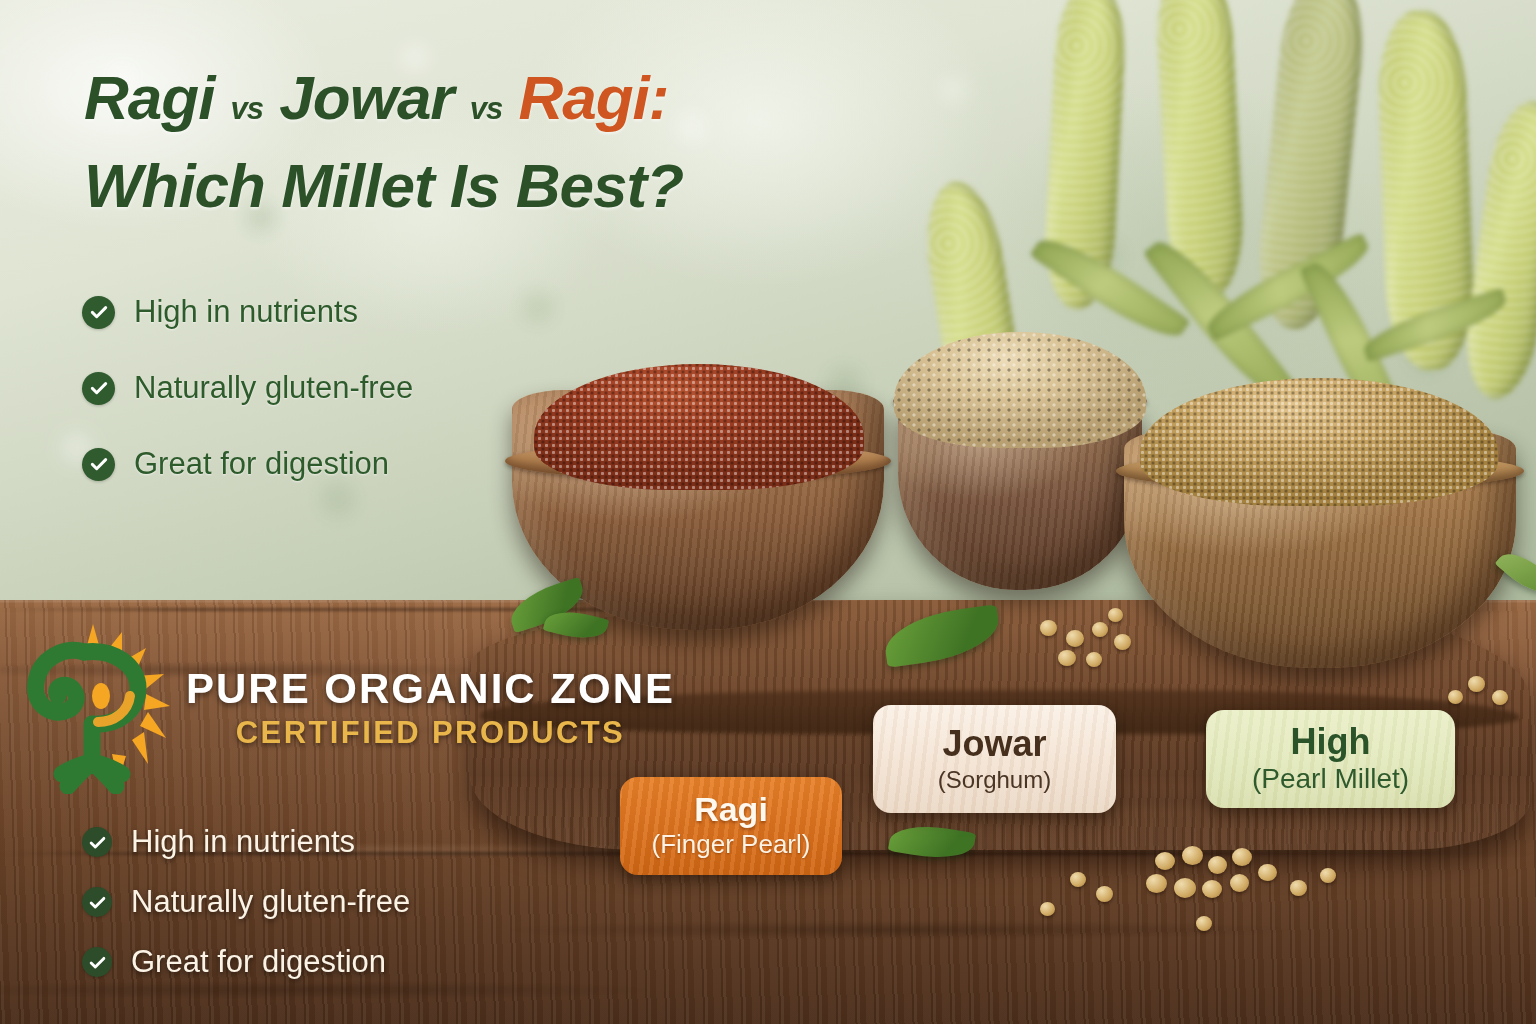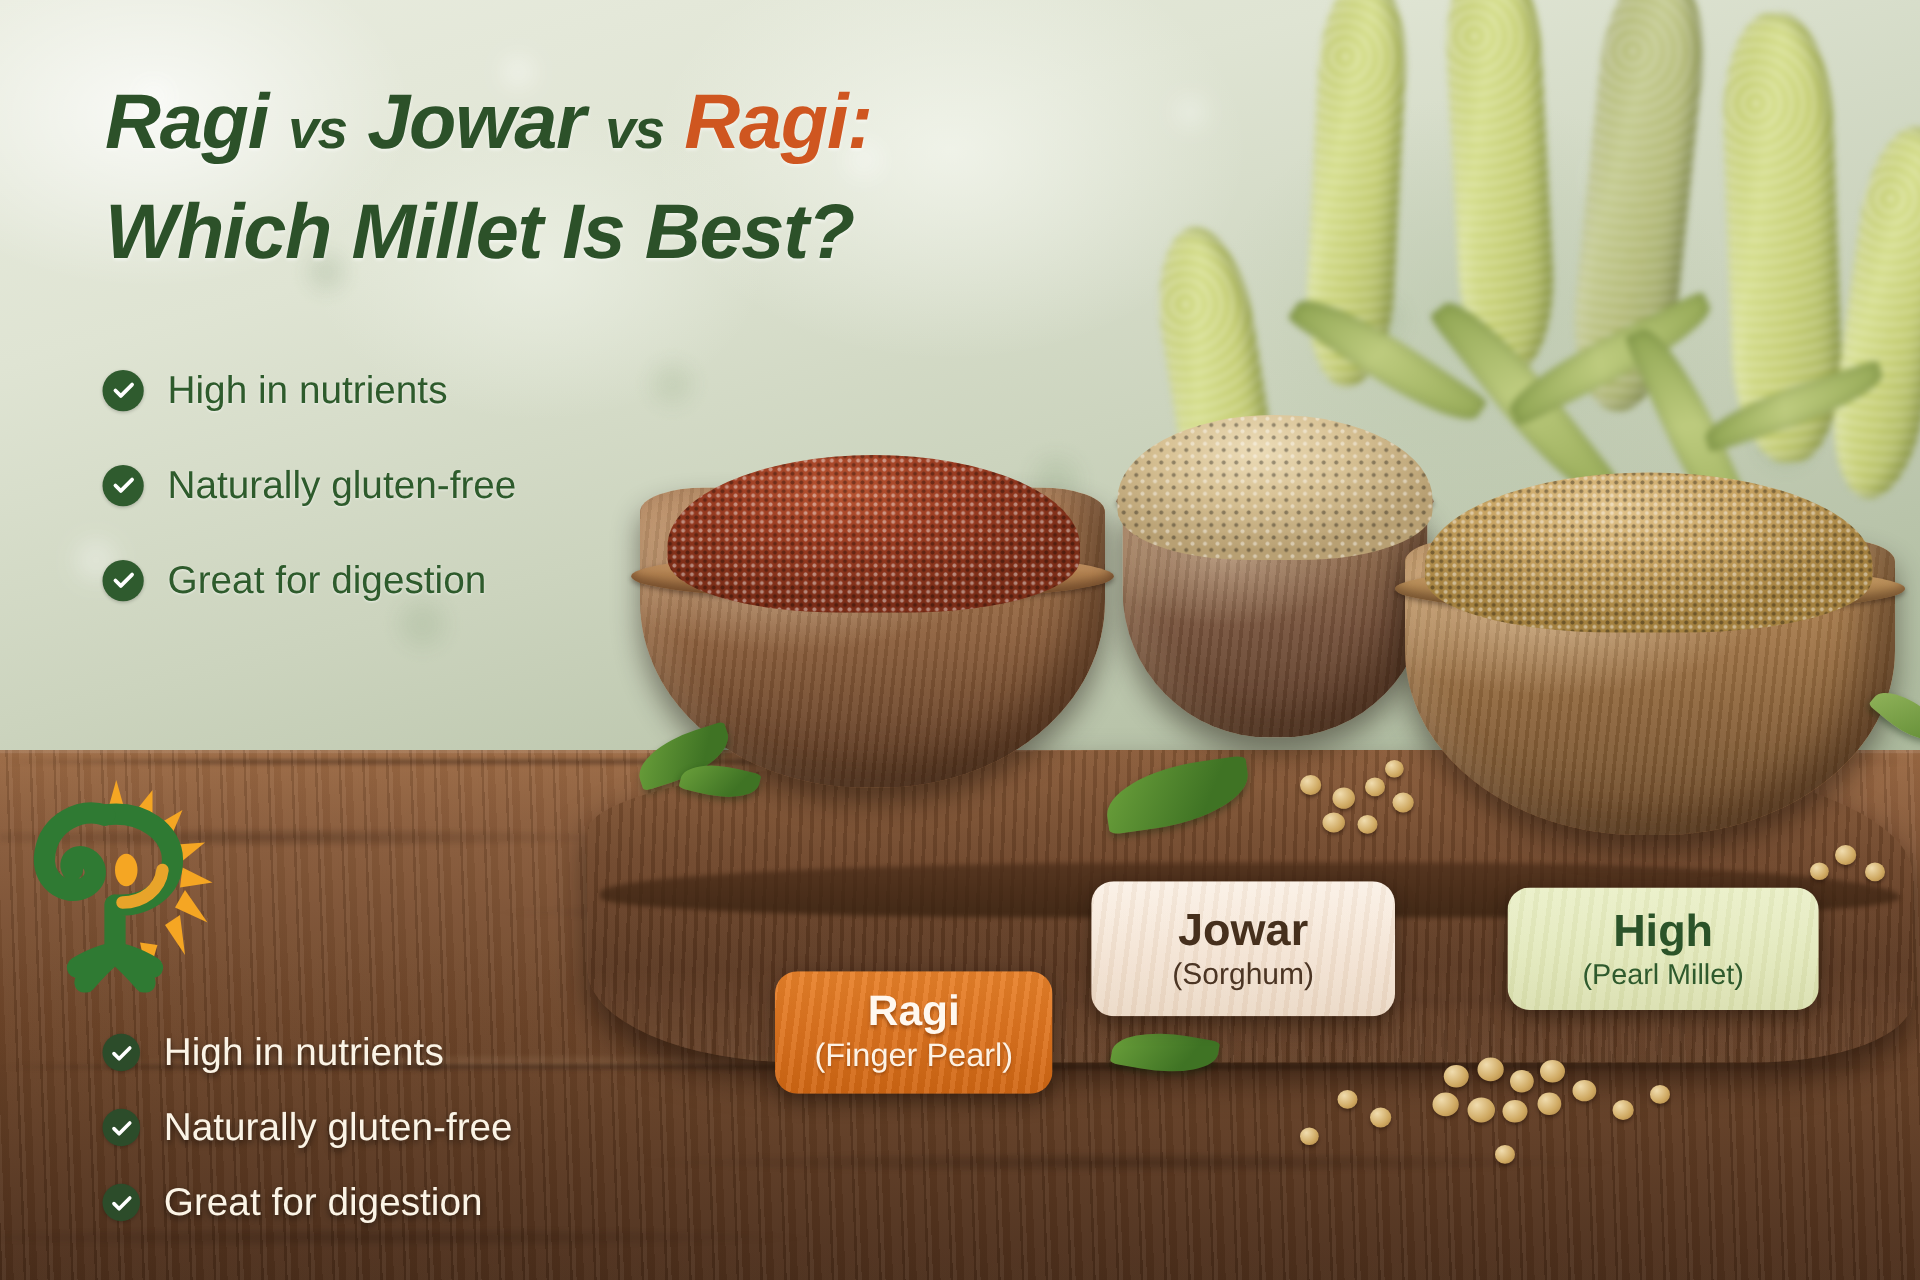--- a/index.html
+++ b/index.html
@@ -131,21 +131,21 @@
     background-position:0 0, 3.5px 3.5px;
   }
 
   
   .headline {
     position:absolute; left:84px; top:66px; width:840px;
     font-size:62px; line-height:1.03; font-weight:bold; font-style:italic;
     color:#2c5129; letter-spacing:-1px;
     text-shadow:0 2px 3px rgba(255,255,255,.55);
   }
-  .headline .vs { font-size:44px; font-weight:bold; }
+  .headline .vs { font-size:31px; font-weight:bold; }
   .headline .accent { color:#cf5620; }
   .headline .l2 { display:block; margin-top:24px; }
 
   .bullets-top { position:absolute; left:82px; top:294px; }
   .bullets-top .row { display:flex; align-items:center; margin-bottom:40px; }
   .bullets-top .label {
     font-size:31px; color:#2e5b2c; font-weight:500; margin-left:19px;
     text-shadow:0 1px 2px rgba(255,255,255,.6);
   }
   .chk {
@@ -204,21 +204,21 @@
   #badge-jowar .t1 { font-size:36px; color:#46301d; }
   #badge-jowar .t2 { font-size:24px; color:#4b3524; margin-top:3px; }
 
   #badge-bajra {
     left:1206px; top:710px; width:249px; height:98px;
     background:
       repeating-linear-gradient(97deg, rgba(150,150,90,.07) 0 4px, rgba(255,255,255,.08) 4px 11px),
       linear-gradient(180deg,#eaf0c8 0%, #e2e8bb 55%, #d9dfae 100%);
   }
   #badge-bajra .t1 { font-size:36px; color:#2b5329; }
-  #badge-bajra .t2 { font-size:23px; color:#2f5a2d; margin-top:2px; }
+  #badge-bajra .t2 { font-size:28px; color:#2f5a2d; margin-top:2px; }
 
   
   .seed {
     position:absolute; border-radius:50%;
     background:radial-gradient(circle at 34% 30%, #f0dcae, #cfa962 60%, #a87f3f 100%);
     box-shadow:0 2px 3px rgba(30,16,6,.45);
   }
   .leaf {
     position:absolute;
     background:linear-gradient(120deg,#6da23c,#3f7324 70%);
@@ -379,20 +379,24 @@
         </g>
         <path d="M66,30 C96,26 120,44 120,66 C120,88 100,104 74,102 L74,140
                  C74,140 62,150 50,164 M74,140 C74,140 86,150 98,164
                  M74,140 C74,140 60,142 44,152 M74,140 C74,140 88,142 104,152" fill="none" stroke="#2f7a33" stroke-width="17" stroke-linejoin="round" stroke-linecap="round"></path>
         <path d="M66,30 C46,24 22,36 18,60 C14,82 34,96 50,88 C62,82 60,68 50,64
                  C42,61 36,68 40,74" fill="none" stroke="#2f7a33" stroke-width="17" stroke-linejoin="round" stroke-linecap="round"></path>
         <path d="M112,74 C110,90 96,100 80,100" fill="none" stroke="#e8a42a" stroke-width="10" stroke-linecap="round"></path>
         <ellipse cx="83" cy="74" rx="9" ry="13" fill="#f5a623"></ellipse>
       </svg>
     </div>
+    <div class="brand">
+      <div class="brand-name">PURE ORGANIC ZONE</div>
+      <div class="brand-sub">CERTIFIED PRODUCTS</div>
+    </div>
   </div>
 
   <div class="bullets-bottom">
     <div class="row">
       <span class="chk">
         <svg viewBox="0 0 24 24">
             <path d="M4 12.5l5.2 5.2L20 6.8" fill="none" stroke="#ffffff" stroke-width="3.6" stroke-linecap="round" stroke-linejoin="round"></path>
           </svg>
       </span>
       <span class="label">High in nutrients</span>

